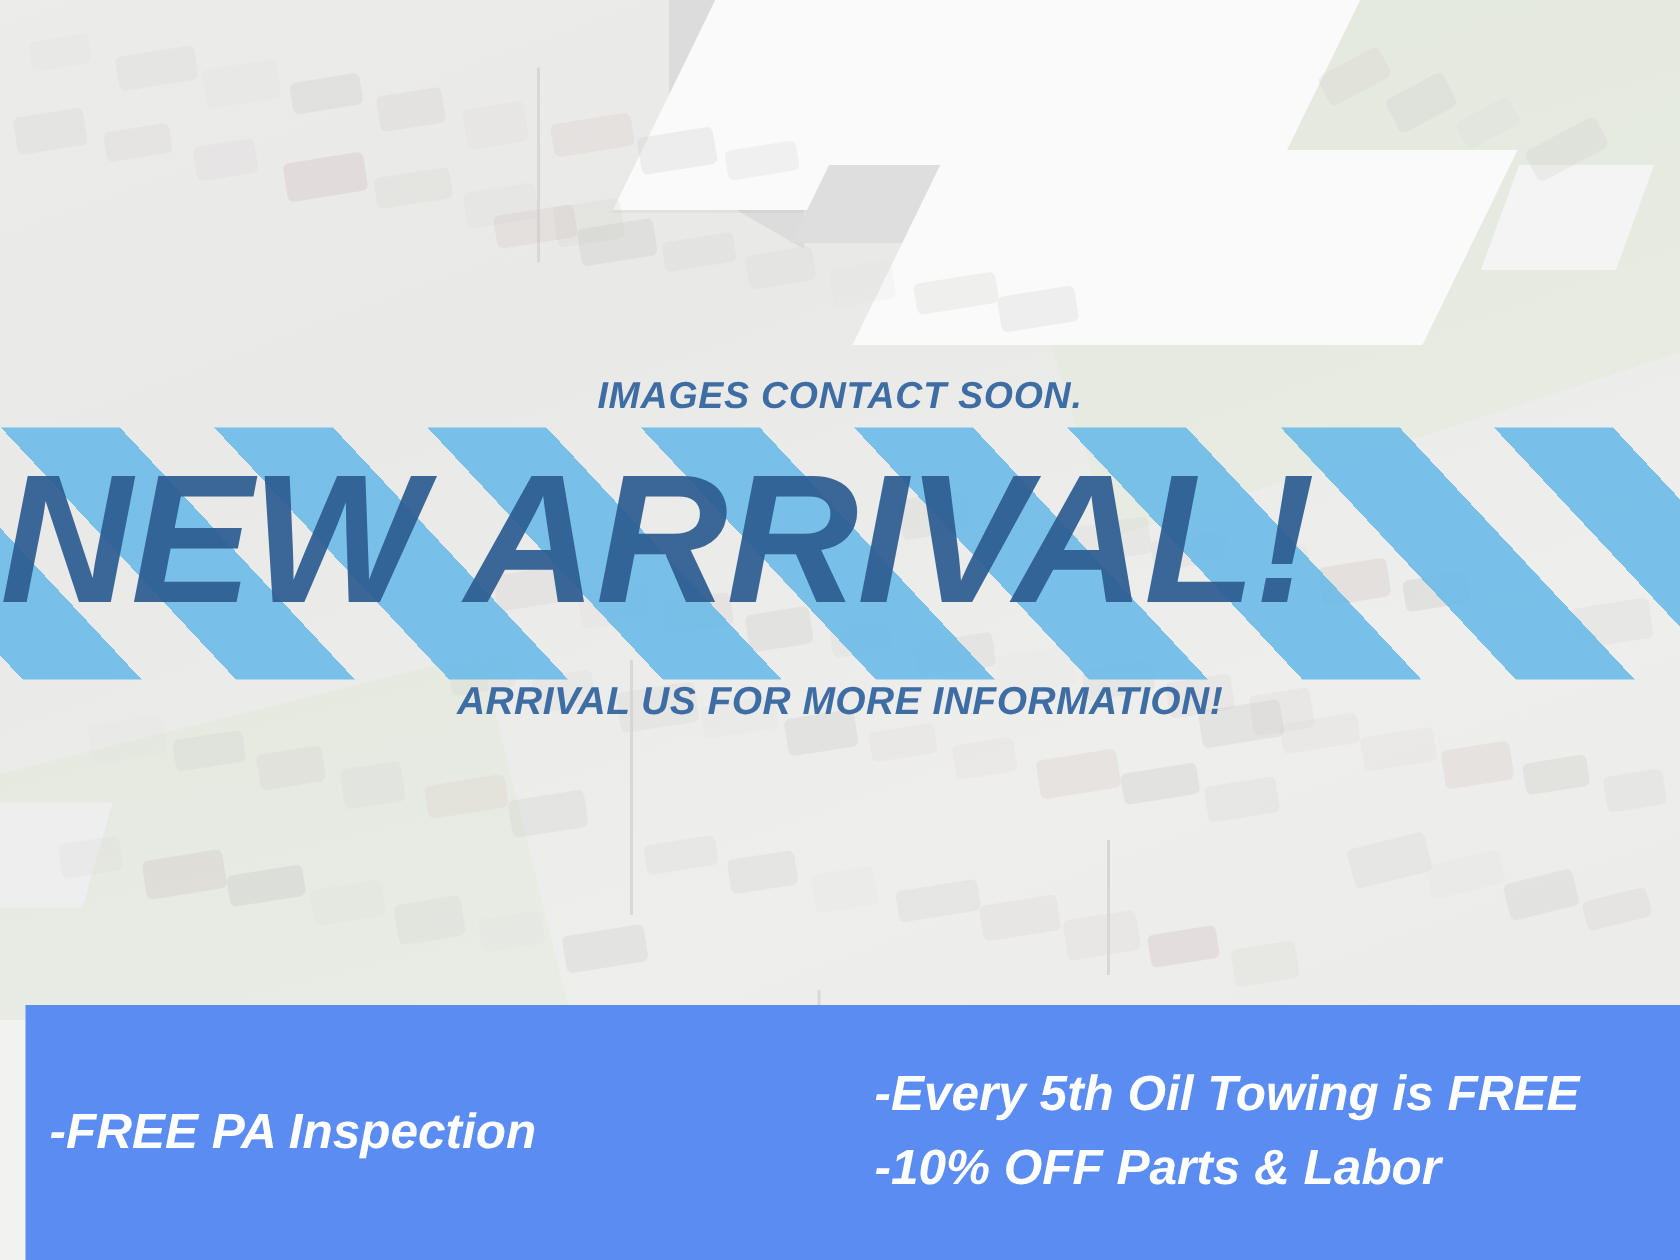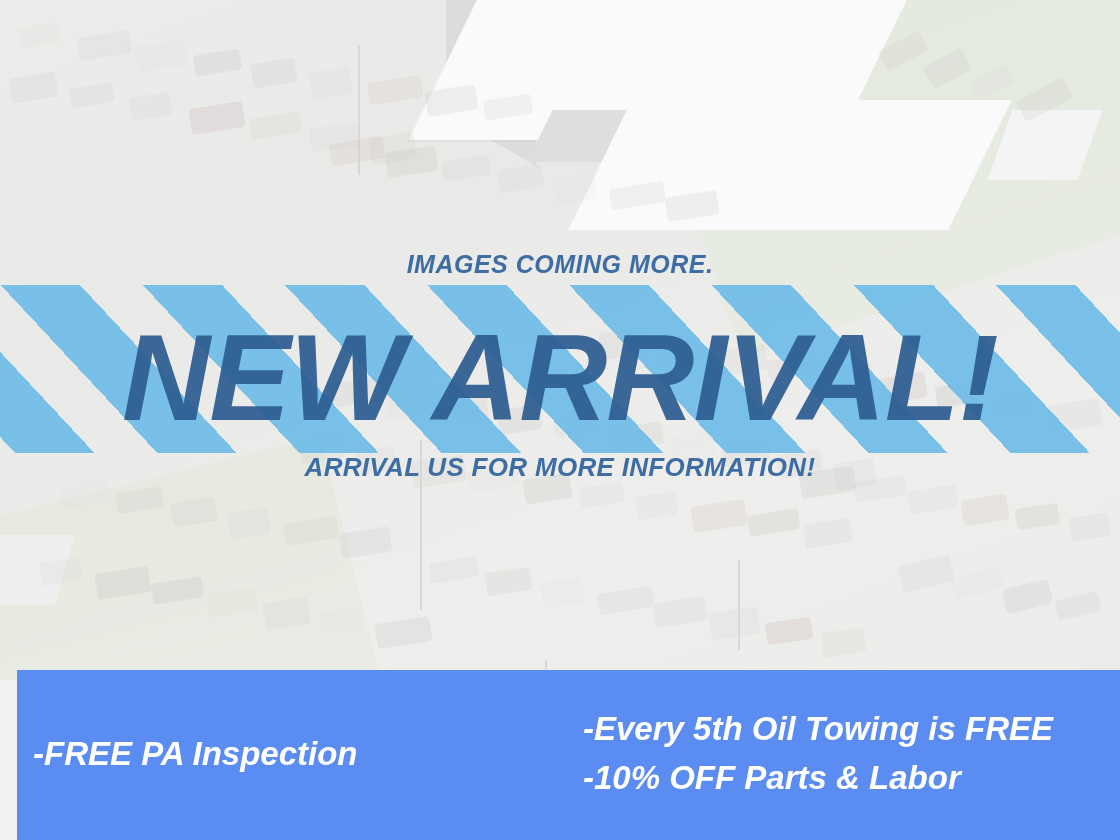--- a/index.html
+++ b/index.html
@@ -143,30 +143,29 @@
     font-weight: bold;
     font-style: italic;
     letter-spacing: .5px;
     color: #3e6da4;
     font-family: "Liberation Sans", sans-serif;
   }
   .new-arrival {
     position: absolute;
     left: 0; right: 0;
     top: 294px;
-    text-align: center;
+    text-align: left;
     font-size: 122px;
     line-height: 130px;
     font-weight: bold;
     font-style: italic;
     letter-spacing: -1px;
     color: rgba(45,92,145,.93);
     white-space: nowrap;
     font-family: "Liberation Sans", sans-serif;
-    margin-top: 19px;
   }
   .contact-us {
     position: absolute;
     left: 0; right: 0;
     top: 452px;
     text-align: center;
     font-size: 26px;
     font-weight: bold;
     font-style: italic;
     letter-spacing: .3px;
@@ -318,21 +317,21 @@
         <div class="car" style="left:1018px;top:88px;width:53px;height:23px;background:#cfcfcd;opacity:0.27;transform:rotate(-28deg)"></div>
         <div class="car" style="left:900px;top:560px;width:53px;height:27px;background:#cfcfcd;opacity:0.20;transform:rotate(-14deg)"></div>
         <div class="car" style="left:952px;top:572px;width:50px;height:22px;background:#e2e2e0;opacity:0.23;transform:rotate(-14deg)"></div>
         <div class="car" style="left:1004px;top:584px;width:47px;height:25px;background:#c9c9c7;opacity:0.27;transform:rotate(-14deg)"></div>
         <div class="car" style="left:1056px;top:596px;width:44px;height:20px;background:#d3cfcf;opacity:0.30;transform:rotate(-14deg)"></div>
       </div>
   </div>
 
   <div class="stripe-band"></div>
 
-  <div class="coming-soon">IMAGES COMING MORE.</div>
+  <div class="coming-soon">IMAGES CONTACT SOON.</div>
 
   <div class="new-arrival">NEW ARRIVAL!</div>
 
   <div class="contact-us">ARRIVAL US FOR MORE INFORMATION!</div>
 
   <div class="offers">
     <div class="offers-col offers-col-left">
       <div class="offer-line">-FREE PA Inspection</div>
     </div>
     <div class="offers-col offers-col-right">

